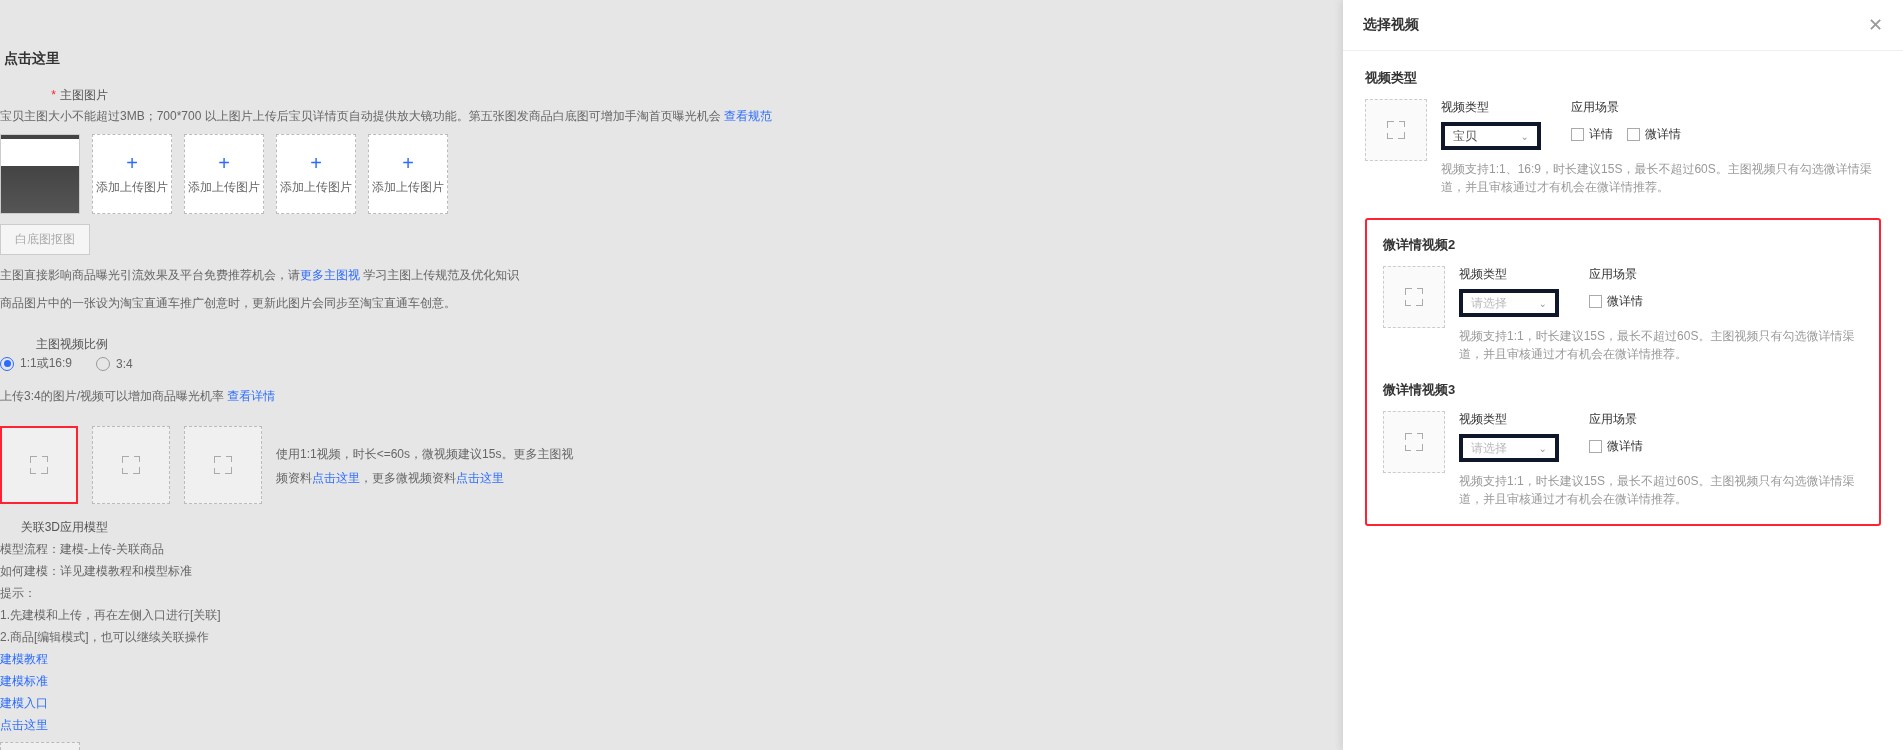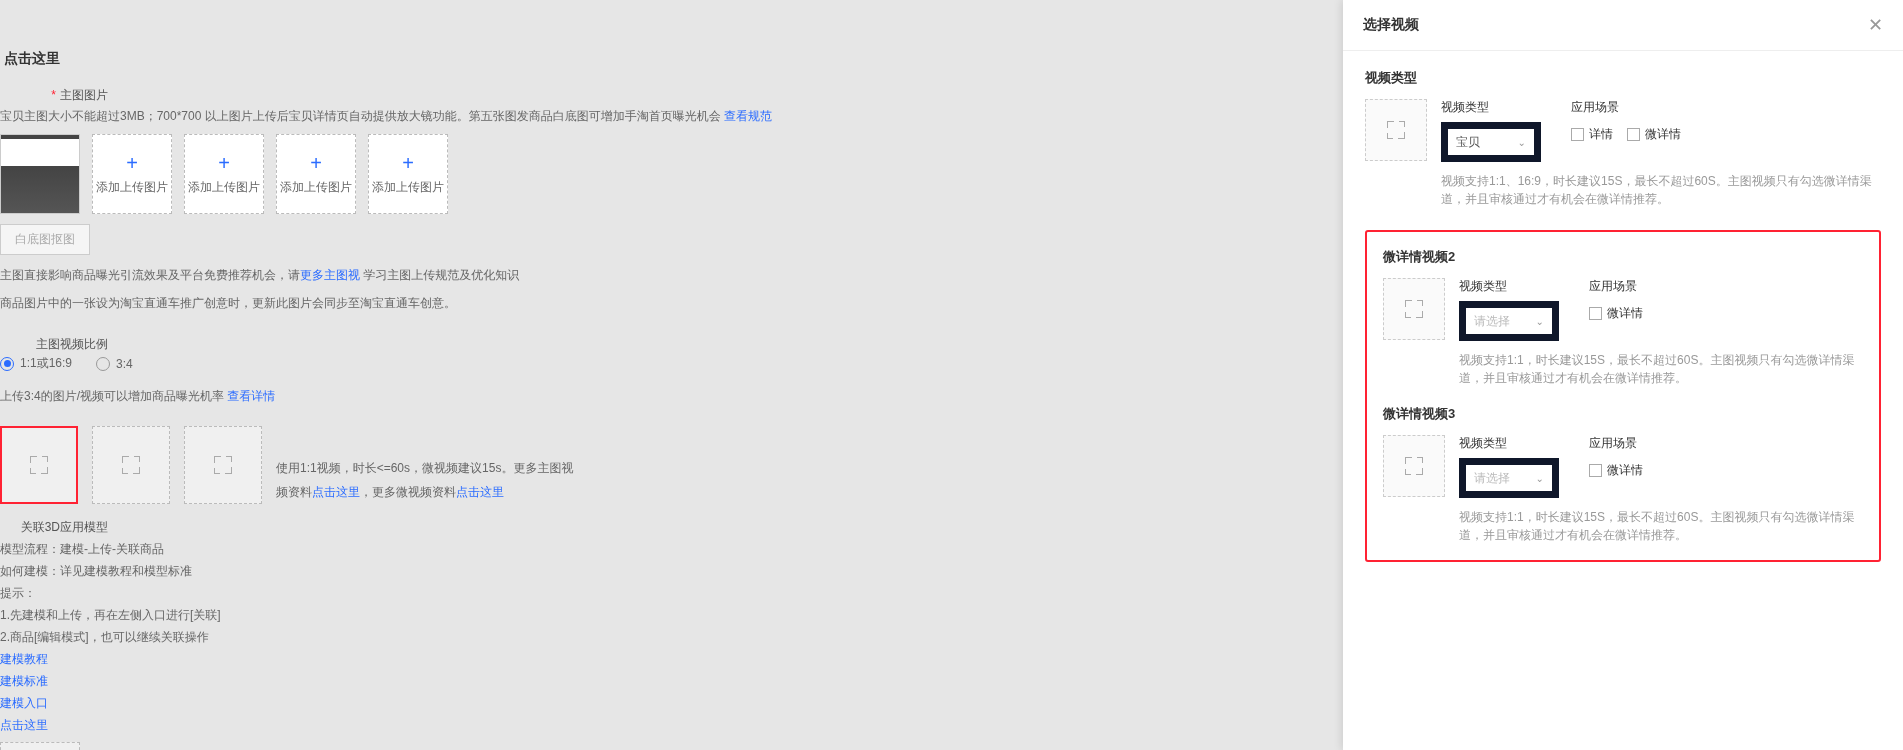--- a/index.html
+++ b/index.html
@@ -23,21 +23,21 @@
 .thumb-box .plus { font-size: 20px; color: #2b6cff; font-weight: 300; }
 
 .gray-btn { display: inline-block; padding: 6px 14px; border: 1px solid #ccc; background: #f5f5f5; color: #aaa; font-size: 12px; cursor: pointer; }
 
 .radio-row { display: flex; gap: 24px; align-items: center; }
 .radio-item { display: flex; align-items: center; gap: 6px; cursor: pointer; }
 .radio-circle { width: 14px; height: 14px; border: 1px solid #999; border-radius: 50%; display: flex; align-items: center; justify-content: center; }
 .radio-circle.checked { border-color: #2b6cff; }
 .radio-circle.checked::after { content: ""; width: 7px; height: 7px; background: #2b6cff; border-radius: 50%; }
 
-.video-row { display: flex; gap: 14px; align-items: flex-end; }
+.video-row { display: flex; gap: 14px; align-items: center; }
 .video-box { width: 78px; height: 78px; border: 1px dashed #bbb; background: #f0f0f0; display: flex; align-items: center; justify-content: center; cursor: pointer; }
 .video-box.highlighted { border: 2px solid #f23; }
 .fullscreen-icon { width: 18px; height: 18px; position: relative; }
 .fullscreen-icon::before, .fullscreen-icon::after { content: ""; position: absolute; width: 6px; height: 6px; border: 1.5px solid #aaa; }
 .fullscreen-icon::before { top: 0; left: 0; border-right: none; border-bottom: none; }
 .fullscreen-icon::after { bottom: 0; right: 0; border-left: none; border-top: none; }
 .fullscreen-icon .c2, .fullscreen-icon .c3 { position: absolute; width: 6px; height: 6px; border: 1.5px solid #aaa; }
 .fullscreen-icon .c2 { top: 0; right: 0; border-left: none; border-bottom: none; }
 .fullscreen-icon .c3 { bottom: 0; left: 0; border-right: none; border-top: none; }
 
@@ -56,21 +56,21 @@
 .panel-body { flex: 1; overflow-y: auto; padding: 18px 22px; }
 
 .vsection { margin-bottom: 22px; }
 .vsection-title { font-size: 13px; font-weight: 700; margin-bottom: 12px; }
 .vrow { display: flex; gap: 14px; align-items: flex-start; }
 .vthumb { width: 62px; height: 62px; border: 1px dashed #ccc; background: #fafafa; display: flex; align-items: center; justify-content: center; cursor: pointer; flex-shrink: 0; }
 .vfields { flex: 1; }
 .vfield-row { display: flex; gap: 30px; margin-bottom: 8px; }
 .vfield { display: flex; flex-direction: column; gap: 6px; }
 .vlabel { font-size: 12px; color: #333; }
-.vselect { width: 100px; height: 40px; border: 7px solid #0f172a; padding: 0 8px; font-size: 12px; color: #555; background: #fff; display: flex; align-items: center; justify-content: space-between; cursor: pointer; }
+.vselect { width: 100px; height: 28px; border: 4px solid #0f172a; padding: 0 8px; font-size: 12px; color: #555; background: #fff; display: flex; align-items: center; justify-content: space-between; cursor: pointer; }
 .vselect .arrow { font-size: 10px; color: #999; }
 .vcheck-row { display: flex; gap: 14px; align-items: center; margin-top: 22px; }
 .vcheck { display: flex; align-items: center; gap: 5px; cursor: pointer; font-size: 12px; }
 .checkbox-sq { width: 13px; height: 13px; border: 1px solid #aaa; background: #fff; }
 .vhint { font-size: 12px; color: #999; line-height: 18px; margin-top: 10px; }
 
 .highlighted-group { border: 2px solid #f23; border-radius: 3px; padding: 16px; margin-top: 12px; }
 .highlighted-group .vsection { margin-bottom: 18px; }
 .highlighted-group .vsection:last-child { margin-bottom: 0; }
 </style>

